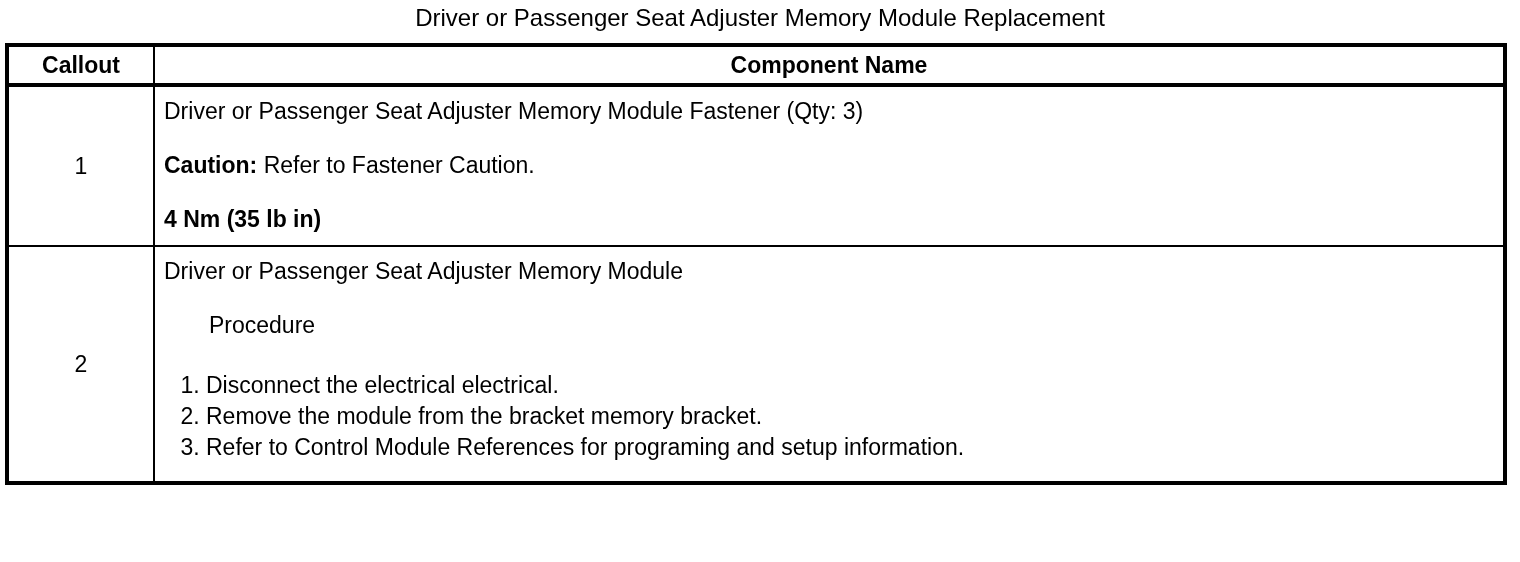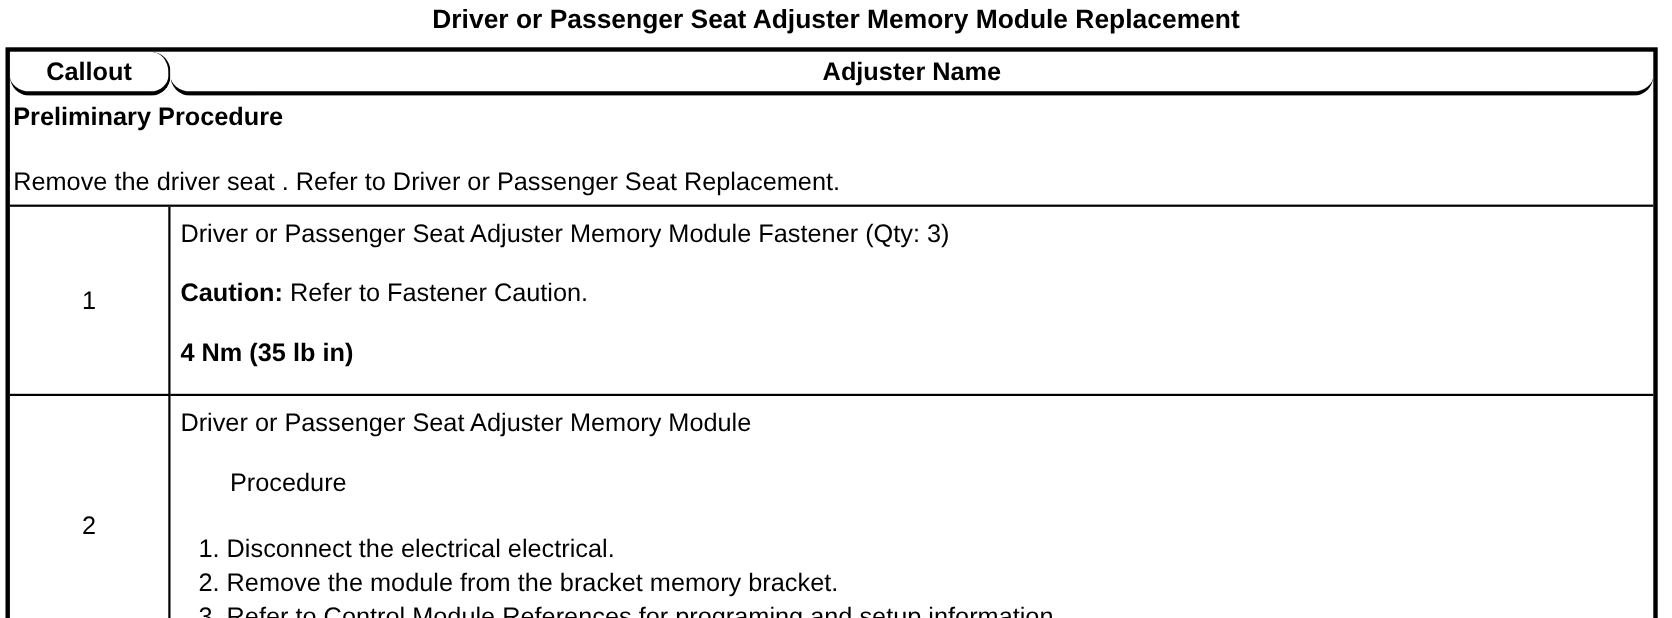--- a/index.html
+++ b/index.html
@@ -11,21 +11,21 @@
     width: 1520px;
     height: 562px;
     overflow: hidden;
     font-family: "Liberation Sans", sans-serif;
     font-size: 23px;
     line-height: 26px;
     color: #000000;
   }
   .doc-title {
     text-align: center;
-    font-weight: bold;
+    font-weight: normal;
     font-size: 24px;
     line-height: 28px;
     padding-top: 4px;
     padding-bottom: 11px;
     border-radius: 15px;
   }
   table.component-table {
     border-collapse: separate;
     border-spacing: 0;
     table-layout: fixed;
@@ -35,21 +35,20 @@
   }
   col.callout-col { width: 146px; }
   thead th {
     font-weight: bold;
     font-size: 23px;
     text-align: center;
     vertical-align: middle;
     height: 36px;
     padding: 0;
     border-bottom: 4px solid #000000;
-    border-radius: 18px;
   }
   thead th.callout-th { border-right: 2px solid #000000; }
   td { vertical-align: top; padding: 0; }
   .prelim-cell {
     padding: 6px 3px 8px 3px;
     border-bottom: 2px solid #000000;
   }
   .prelim-cell p { margin: 0; }
   .prelim-cell .prelim-heading {
     font-weight: bold;
@@ -57,21 +56,21 @@
   }
   .callout-cell {
     text-align: center;
     vertical-align: middle;
     border-right: 2px solid #000000;
   }
   .row-sep .callout-cell,
   .row-sep .component-cell { border-bottom: 2px solid #000000; }
   .component-cell { padding: 11px 10px 9px 9px; }
   .component-cell p { margin: 0 0 28px 0; }
-  .component-cell p:last-child { margin-bottom: 16px; }
+  .component-cell p:last-child { margin-bottom: 4px; }
   .bold { font-weight: bold; }
   .procedure-heading {
     font-weight: normal;
     margin-left: 45px !important;
     margin-bottom: 34px !important;
   }
   ol.steps {
     margin: 0;
     padding-left: 42px;
   }
@@ -84,30 +83,24 @@
 <div class="doc-title">Driver or Passenger Seat Adjuster Memory Module Replacement</div>
 
 <table class="component-table">
   <colgroup>
     <col class="callout-col">
     <col>
   </colgroup>
   <thead>
     <tr>
       <th class="callout-th">Callout</th>
-      <th>Adjuster Name</th>
+      <th>Component Name</th>
     </tr>
   </thead>
   <tbody>
-    <tr class="row-sep">
-      <td class="prelim-cell" colspan="2">
-        <p class="prelim-heading">Preliminary Procedure</p>
-        <p>Remove the driver seat . Refer to Driver or Passenger Seat Replacement.</p>
-      </td>
-    </tr>
 
     <tr class="row-sep">
       <td class="callout-cell">1</td>
       <td class="component-cell">
         <p>Driver or Passenger Seat Adjuster Memory Module Fastener (Qty: 3)</p>
         <p><span class="bold">Caution:</span> <span>Refer to Fastener Caution.</span></p>
         <p class="bold">4 Nm (35 lb in)</p>
       </td>
     </tr>
 

